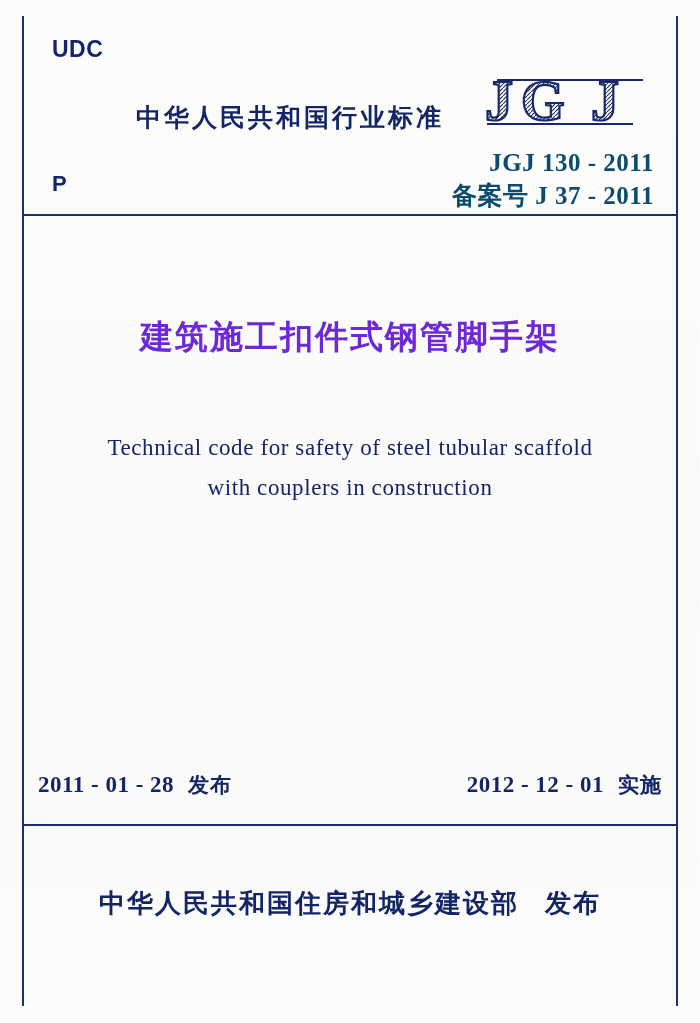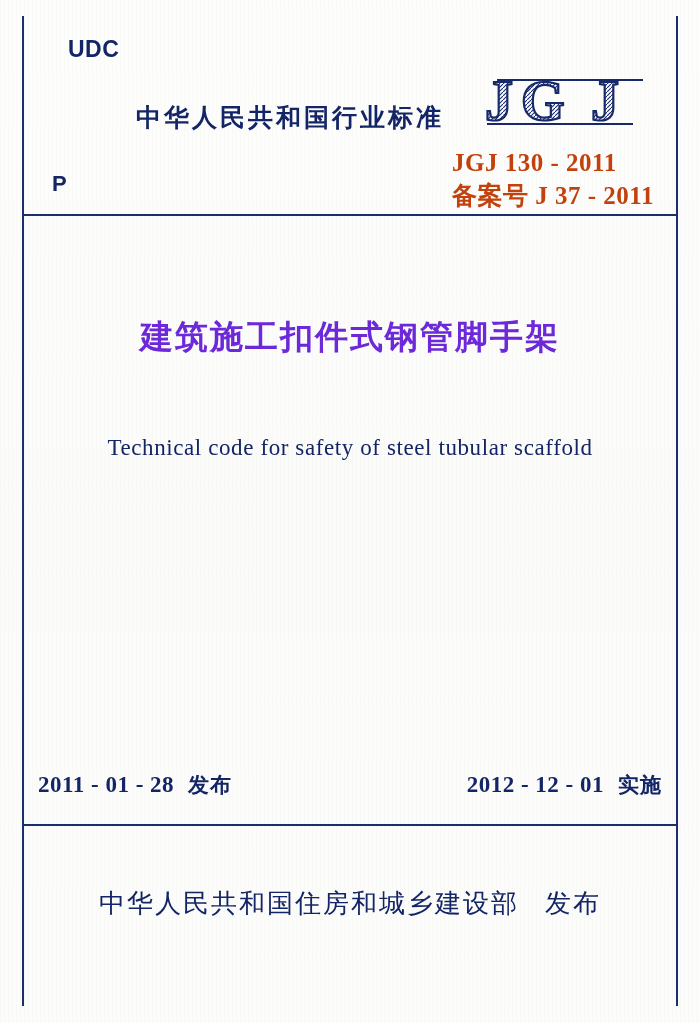--- a/index.html
+++ b/index.html
@@ -46,21 +46,21 @@
     width: 100%;
     height: 0;
     border-top: 2px solid #1b2e6e;
   }
   .rule.r1 { top: 198px; }
   .rule.r2 { top: 808px; }
 
   
   .udc {
     position: absolute;
-    left: 44px;
+    left: 28px;
     top: 20px;
     font-family: "Liberation Sans", sans-serif;
     font-weight: bold;
     font-size: 23px;
     letter-spacing: 0.5px;
     color: #132566;
   }
   .p-mark {
     position: absolute;
     left: 28px;
@@ -84,26 +84,26 @@
     position: absolute;
     right: 18px;
     top: 56px;
     width: 175px;
     height: 60px;
   }
   .code-no {
     position: absolute;
     right: 22px;
     top: 130px;
-    text-align: left;
+    text-align: right;
     font-family: "Liberation Serif", serif;
     font-weight: bold;
     font-size: 25px;
     line-height: 1.32;
-    color: #c2410c;
+    color: #0c4a6e;
     letter-spacing: 0.5px;
   }
   .code-no div { white-space: nowrap; }
 
   
   .title-zh {
     position: absolute;
     left: 0;
     right: 0;
     top: 295px;
@@ -152,21 +152,21 @@
   }
 
   
   .publisher {
     position: absolute;
     left: 0;
     right: 0;
     top: 870px;
     text-align: center;
     font-family: "DejaVu Sans", sans-serif;
-    font-weight: normal;
+    font-weight: bold;
     font-size: 26px;
     letter-spacing: 2px;
     color: #132566;
     white-space: nowrap;
   }
   .publisher .pub-verb { margin-left: 26px; }
 </style>
 </head>
 <body>
 
@@ -207,20 +207,21 @@
       <div>JGJ 130 - 2011</div>
       <div>备案号 J 37 - 2011</div>
     </div>
 
     <div class="title-zh">
       <div>建筑施工扣件式钢管脚手架</div>
     </div>
 
     <div class="title-en">
       <div>Technical code for safety of steel tubular scaffold</div>
+      <div>with couplers in construction</div>
     </div>
 
     <div class="dates">
       <div class="date-item">
         <span>2011 - 01 - 28</span><span class="suffix">发布</span>
       </div>
       <div class="date-item">
         <span>2012 - 12 - 01</span><span class="suffix">实施</span>
       </div>
     </div>

